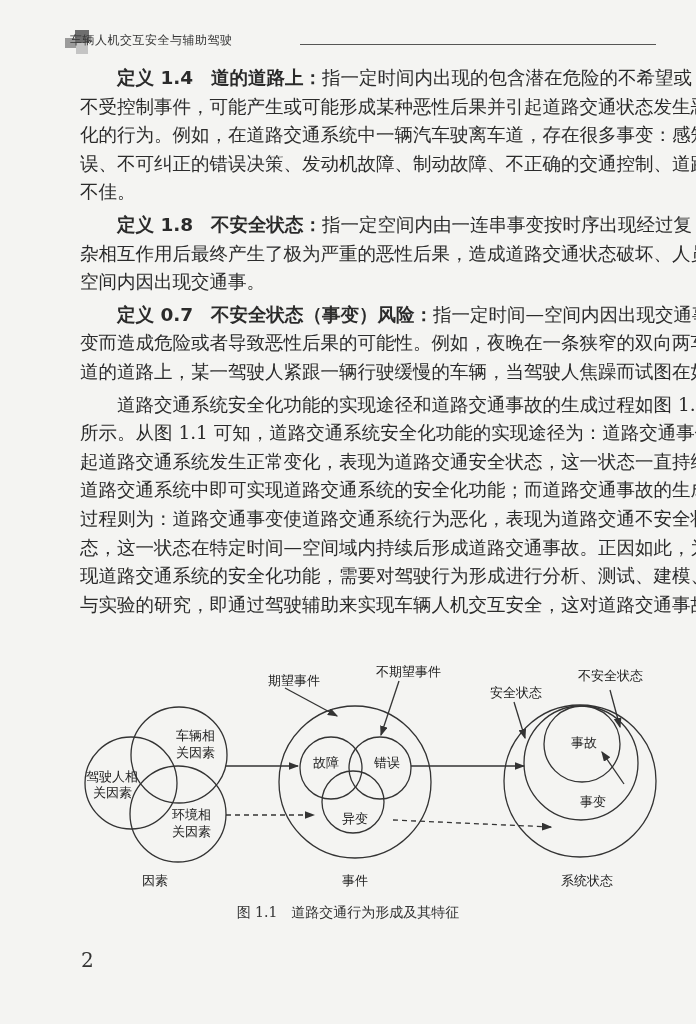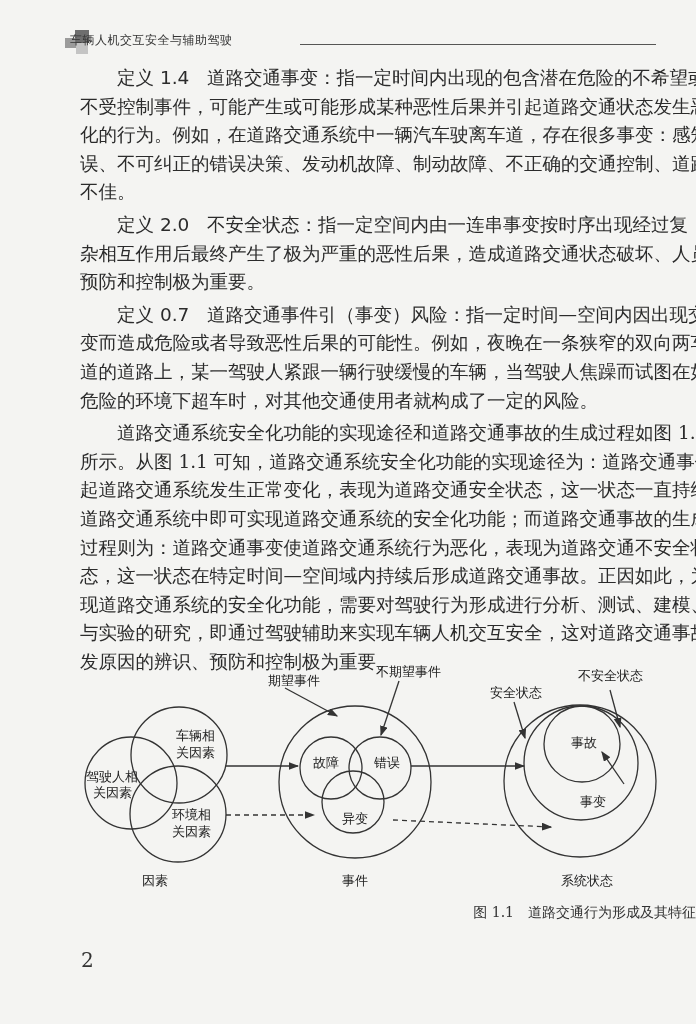--- a/index.html
+++ b/index.html
@@ -25,24 +25,24 @@
   .header-rule {
     position: absolute; left: 242px; top: 14px; width: 356px; height: 1px; background: #555;
   }
   .body-text {
     position: absolute; left: 80px; top: 64px; width: 578px;
     font-size: 18.5px; line-height: 28.6px; color: #2b2b2b;
   }
   .line { display: block; white-space: nowrap; text-align: justify; text-align-last: justify; }
   .line.last { text-align-last: left; }
   .indent { padding-left: 37px; }
-  .term-label { font-family: "DejaVu Sans", "Liberation Sans", sans-serif; font-weight: normal; }
+  .term-label { font-family: "DejaVu Sans", "Liberation Sans", sans-serif; font-weight: bold; }
   .diagram { position: absolute; left: 0; top: 660px; width: 696px; height: 240px; }
   .caption {
-    position: absolute; left: 0; width: 696px; top: 904px; text-align: right;
+    position: absolute; left: 0; width: 696px; top: 904px; text-align: center;
     font-size: 14px; color: #333;
   }
   .page-number {
     position: absolute; left: 81px; top: 948px; font-size: 20px; color: #333;
   }
   svg text { font-family: "DejaVu Sans", "Liberation Sans", sans-serif; }
 </style>
 </head>
 <body>
 
@@ -53,55 +53,53 @@
       <div class="sq3"></div>
   </div>
   <span class="header-title">车辆人机交互安全与辅助驾驶</span>
   <div class="header-rule"></div>
 </div>
 
 <div class="body-text">
 
   <div style="margin-bottom:4px;">
     <span class="line indent">
-      <span class="term-label">定义 1.4</span>&nbsp;&nbsp;&nbsp;<span class="term-label">道路交通事变：</span><span>指一定时间内出现的包含潜在危险的不希望或</span>
+      <span class="term-label">定义 1.4</span>&nbsp;&nbsp;&nbsp;<span class="term-label">道的道路上：</span><span>指一定时间内出现的包含潜在危险的不希望或</span>
     </span>
     <span class="line">不受控制事件，可能产生或可能形成某种恶性后果并引起道路交通状态发生恶</span>
     <span class="line">化的行为。例如，在道路交通系统中一辆汽车驶离车道，存在很多事变：感知错</span>
     <span class="line">误、不可纠正的错误决策、发动机故障、制动故障、不正确的交通控制、道路状况</span>
     <span class="line last">不佳。</span>
   </div>
 
   <div style="margin-bottom:4px;">
     <span class="line indent">
-      <span class="term-label">定义 2.0</span>&nbsp;&nbsp;&nbsp;<span class="term-label">不安全状态：</span><span>指一定空间内由一连串事变按时序出现经过复</span>
+      <span class="term-label">定义 1.8</span>&nbsp;&nbsp;&nbsp;<span class="term-label">不安全状态：</span><span>指一定空间内由一连串事变按时序出现经过复</span>
     </span>
     <span class="line">杂相互作用后最终产生了极为严重的恶性后果，造成道路交通状态破坏、人员伤</span>
-    <span class="line last">预防和控制极为重要。</span>
+    <span class="line last">空间内因出现交通事。</span>
   </div>
 
   <div style="margin-bottom:4px;">
     <span class="line indent">
-      <span class="term-label">定义 0.7</span>&nbsp;&nbsp;&nbsp;<span class="term-label">道路交通事件引（事变）风险：</span><span>指一定时间—空间内因出现交通事</span>
+      <span class="term-label">定义 0.7</span>&nbsp;&nbsp;&nbsp;<span class="term-label">不安全状态（事变）风险：</span><span>指一定时间—空间内因出现交通事</span>
     </span>
     <span class="line">变而造成危险或者导致恶性后果的可能性。例如，夜晚在一条狭窄的双向两车</span>
     <span class="line">道的道路上，某一驾驶人紧跟一辆行驶缓慢的车辆，当驾驶人焦躁而试图在如此</span>
-    <span class="line last">危险的环境下超车时，对其他交通使用者就构成了一定的风险。</span>
   </div>
 
   <div>
     <span class="line indent">道路交通系统安全化功能的实现途径和道路交通事故的生成过程如图 1.1</span>
     <span class="line">所示。从图 1.1 可知，道路交通系统安全化功能的实现途径为：道路交通事件引</span>
     <span class="line">起道路交通系统发生正常变化，表现为道路交通安全状态，这一状态一直持续在</span>
     <span class="line">道路交通系统中即可实现道路交通系统的安全化功能；而道路交通事故的生成</span>
     <span class="line">过程则为：道路交通事变使道路交通系统行为恶化，表现为道路交通不安全状</span>
     <span class="line">态，这一状态在特定时间—空间域内持续后形成道路交通事故。正因如此，为实</span>
     <span class="line">现道路交通系统的安全化功能，需要对驾驶行为形成进行分析、测试、建模、仿真</span>
     <span class="line">与实验的研究，即通过驾驶辅助来实现车辆人机交互安全，这对道路交通事故诱</span>
-    <span class="line last">发原因的辨识、预防和控制极为重要。</span>
   </div>
 </div>
 
 <svg class="diagram" viewBox="0 660 696 240" width="696" height="240">
   <defs>
     <marker id="arrowhead" markerWidth="8" markerHeight="6" refX="7" refY="3" orient="auto">
       <path d="M0,0 L8,3 L0,6 Z" fill="#333"></path>
     </marker>
   </defs>
   <g fill="none" stroke="#333" stroke-width="1.3">

